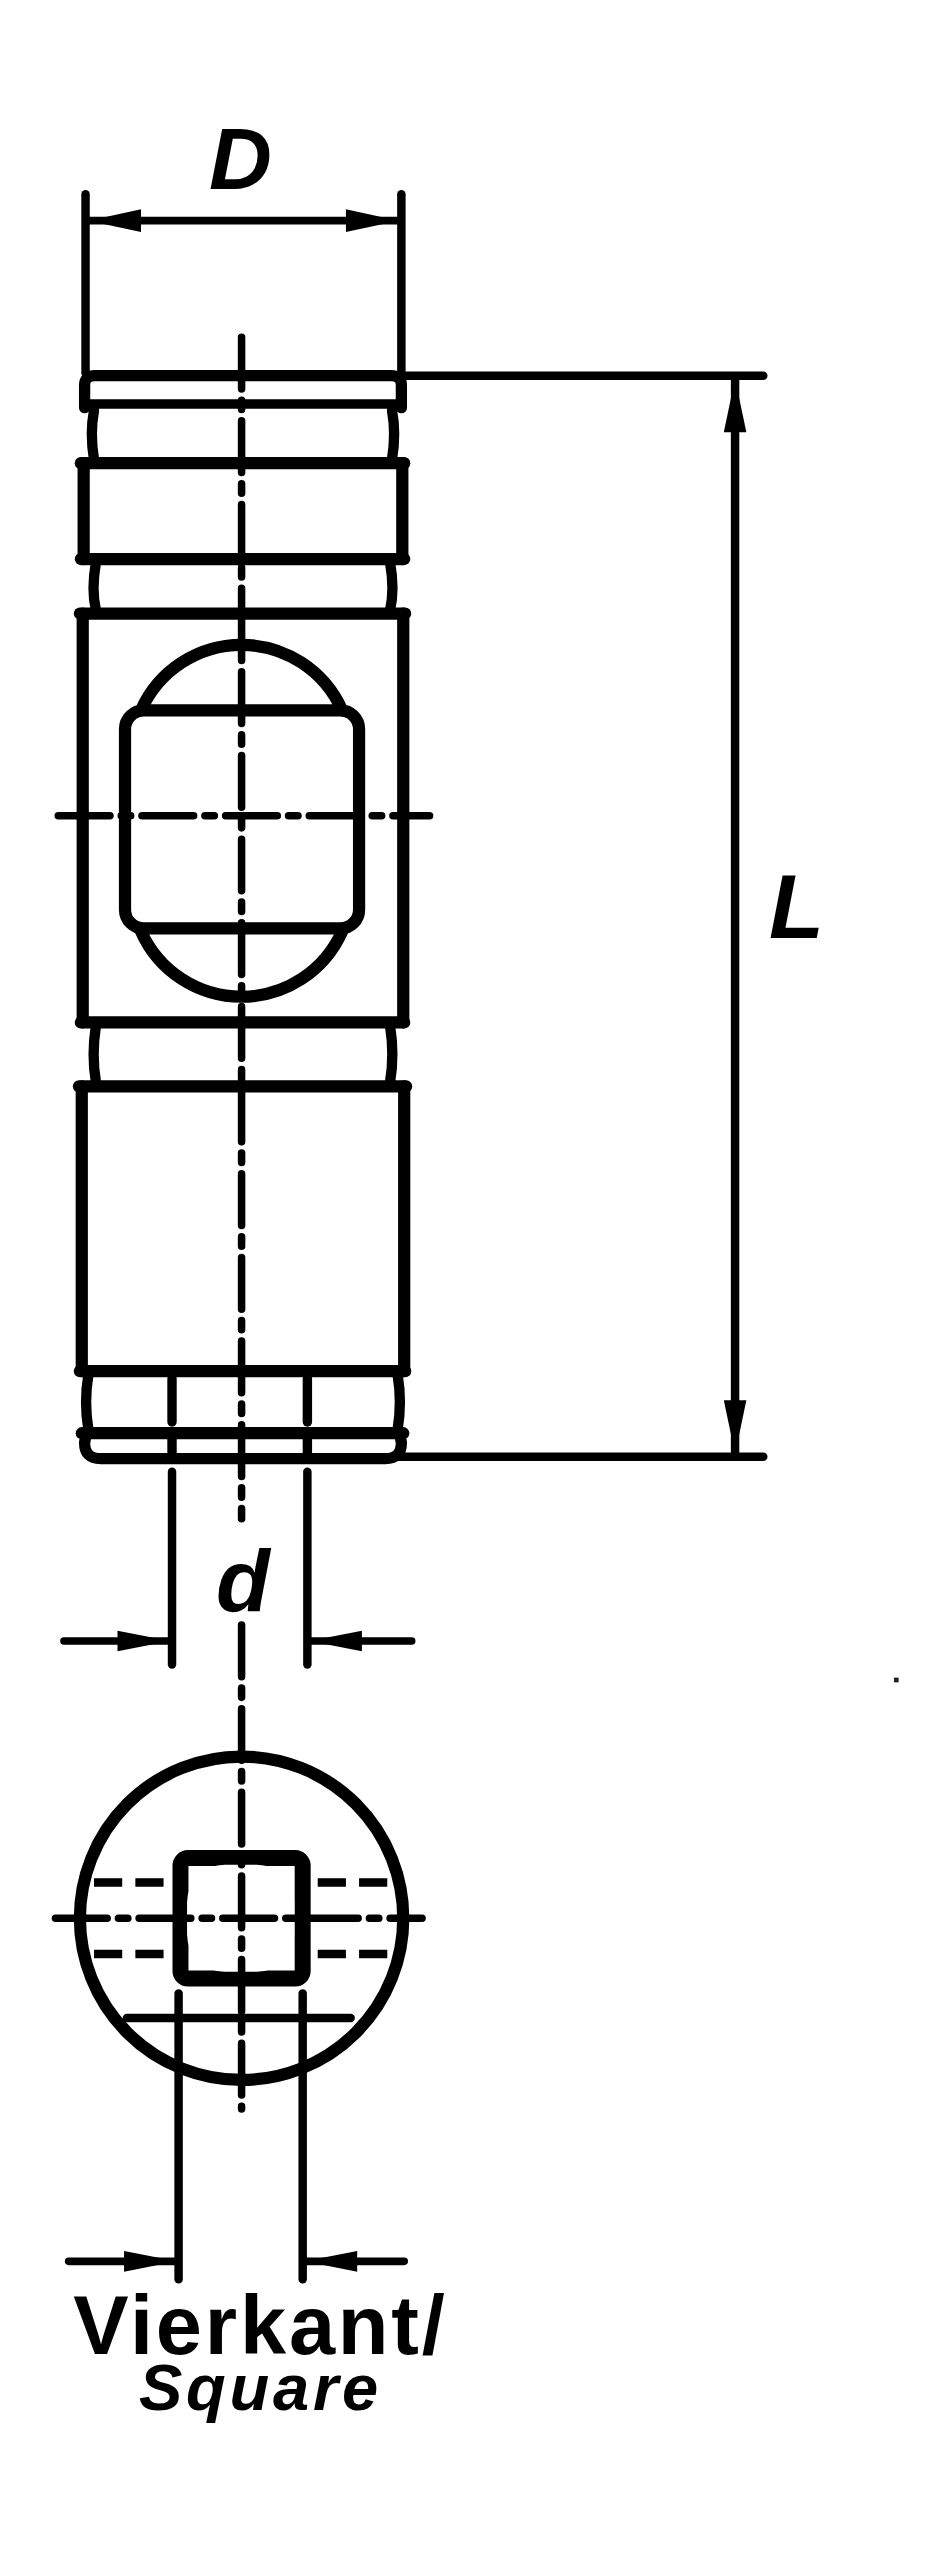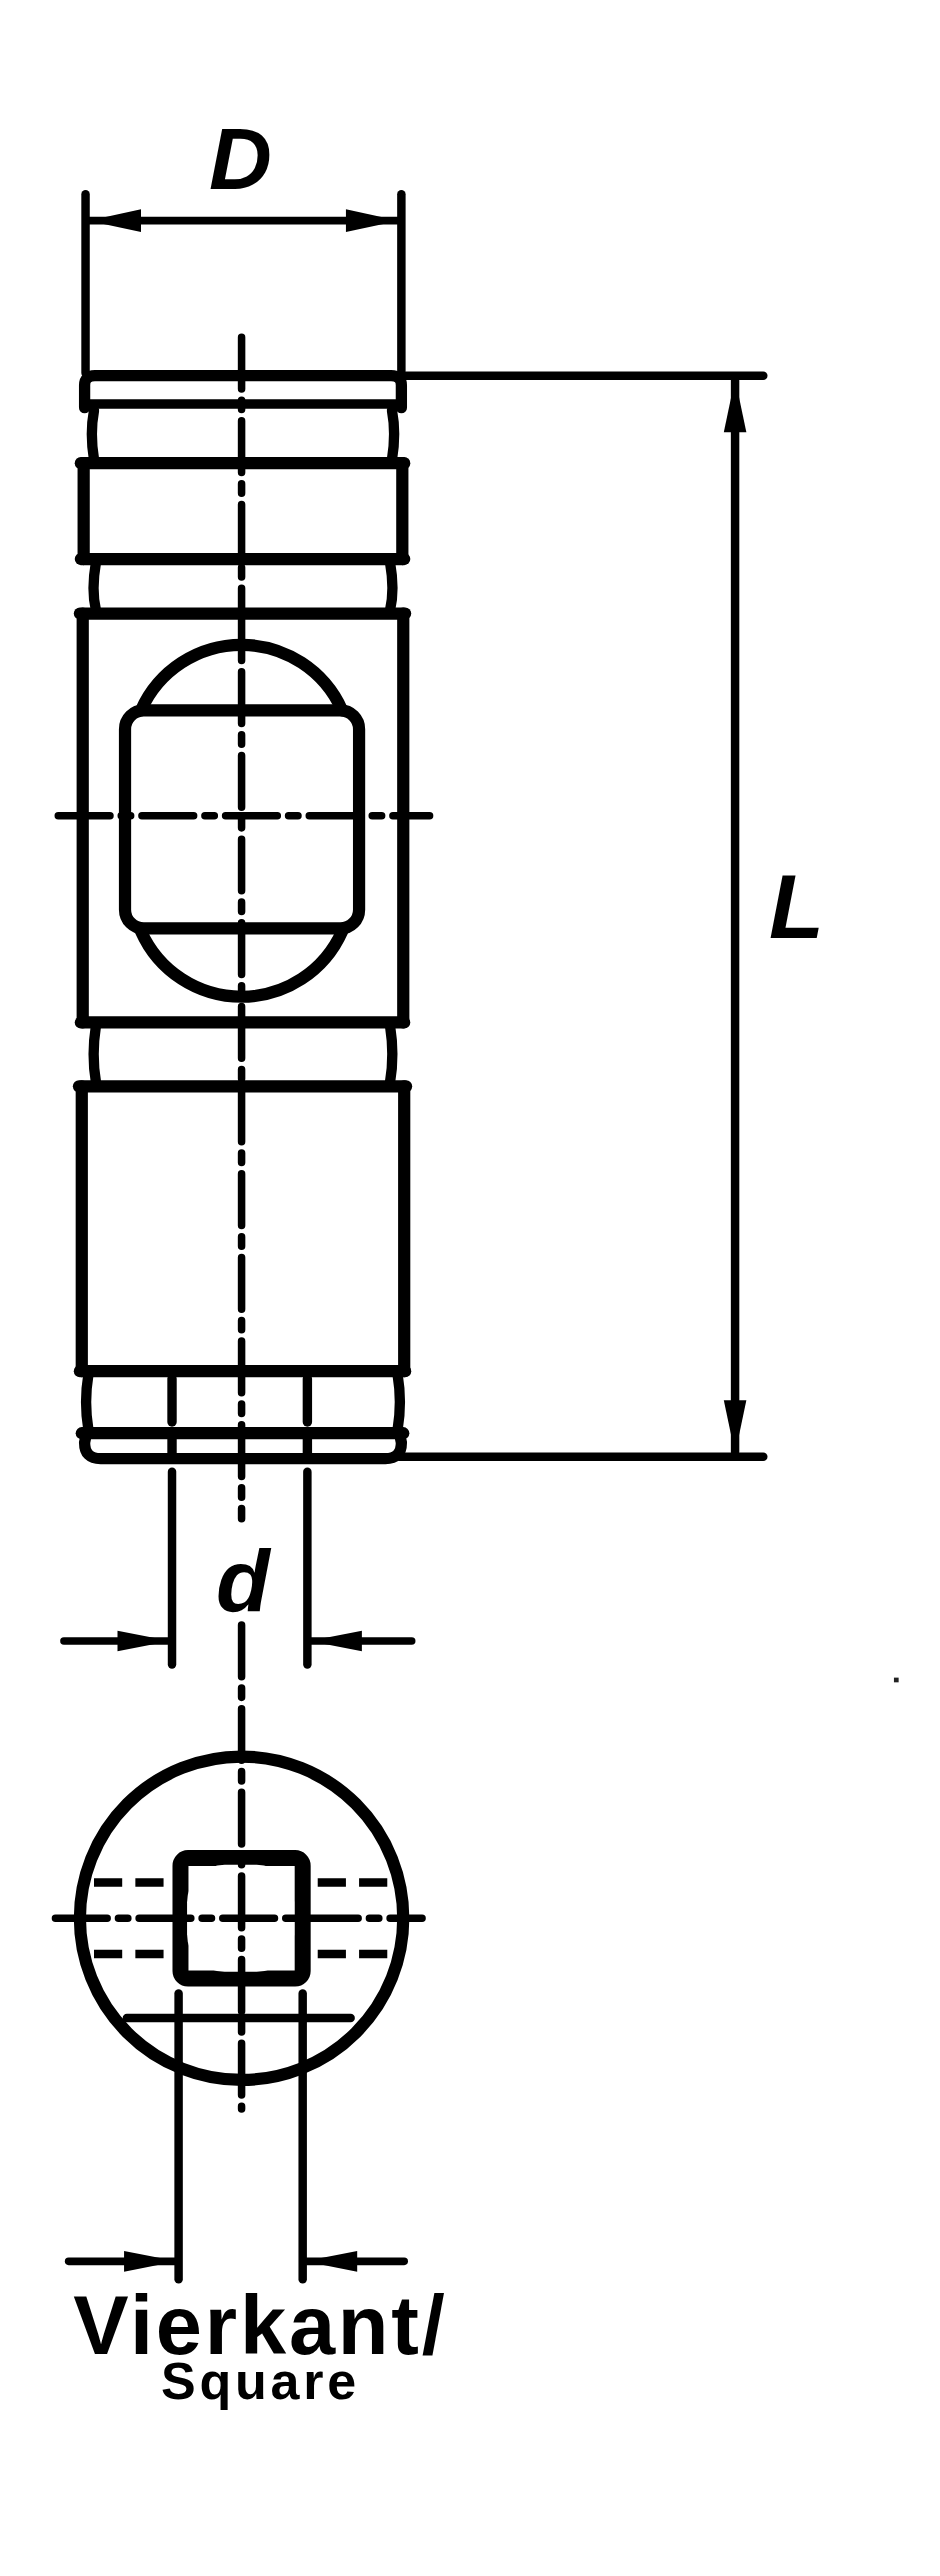--- a/index.html
+++ b/index.html
@@ -27,21 +27,21 @@
     position: absolute;
     left: 0;
     width: 521px;
     text-align: center;
     color: #000;
     font-weight: bold;
     line-height: 1;
     white-space: nowrap;
   }
   .caption-de { top: 2284px; font-size: 83px; letter-spacing: 2.8px; font-style: normal; }
-  .caption-en { top: 2355px; font-size: 52px; letter-spacing: 3.8px; }
+  .caption-en { top: 2355px; font-size: 65px; letter-spacing: 3.8px; font-style: italic; }
 </style>
 </head>
 <body>
 
 <div class="canvas">
 
   <svg width="940" height="2576" viewBox="0 0 1000 2739" fill="none" stroke="#000" stroke-linecap="round">
 
     <g>
 

